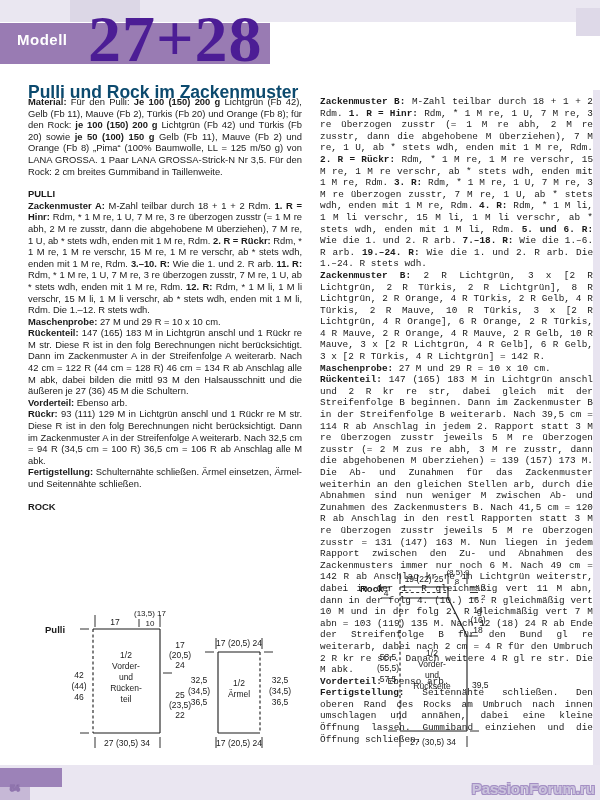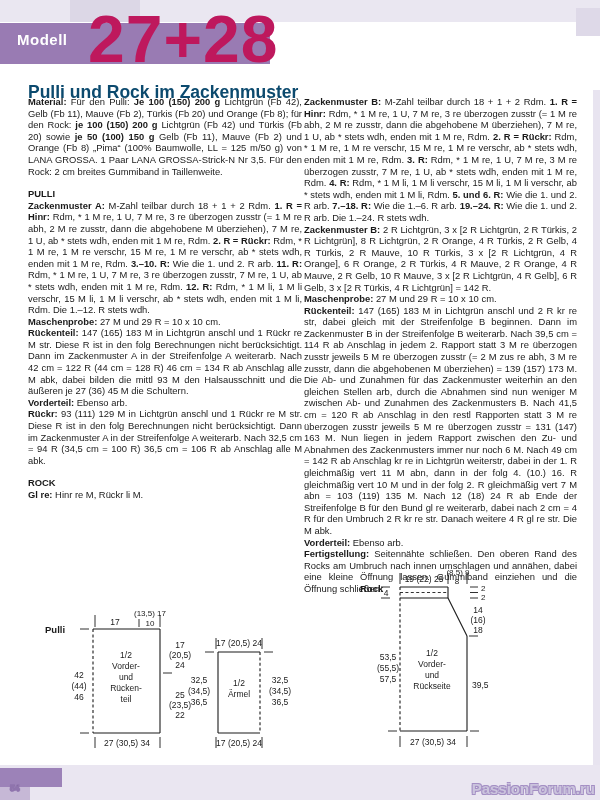--- a/index.html
+++ b/index.html
@@ -7,27 +7,27 @@
        font-family:"Liberation Sans",sans-serif;color:#1a1a1a;}
   .abs{position:absolute;}
   
   .top-strip{left:0;top:0;width:600px;height:22px;background:#eae7f1;}
   .top-block{left:70px;top:0;width:70px;height:22px;background:#dcd7e6;}
   .tr-block{left:576px;top:8px;width:24px;height:28px;background:#ded9e8;}
   .right-strip{left:593px;top:90px;width:7px;height:676px;background:#e8e4f0;}
   
   .banner{left:0;top:23px;width:270px;height:41px;background:#997bb3;}
   .model-label{left:17px;top:31px;font-size:15px;font-weight:bold;color:#ffffff;letter-spacing:.5px;text-align:right;}
-  .model-number{left:88px;top:6px;font-family:Liberation Sans, sans-serif;font-weight:bold;
-       font-size:66px;line-height:1;color:#be185d;letter-spacing:1px;}
+  .model-number{left:88px;top:6px;font-family:Liberation Serif, serif;font-weight:bold;
+       font-size:66px;line-height:1;color:#4c1d95;letter-spacing:1px;}
   .page-title{left:28px;top:82px;font-size:17.5px;font-weight:bold;color:#0c4a6e;}
   
   .col{position:absolute;top:96px;width:274px;font-size:9.4px;line-height:11.6px;}
   .col-left{left:28px;}
-  .col-right{left:304px;width:273px;}
+  .col-right{left:320px;width:273px;font-family:Liberation Mono, monospace;}
   .para{margin:0;text-align:justify;}
   .para.heading{text-align:left;font-weight:bold;}
   .gap{height:11px;}
   b{font-weight:bold;}
   
   svg{display:block;}
   svg text{font-family:"Liberation Sans",sans-serif;font-size:8.5px;fill:#1a1a1a;}
   svg text.bold{font-weight:bold;font-size:9.5px;}
   svg text.small{font-size:8px;}
   .ln{stroke:#1a1a1a;stroke-width:1.1;fill:none;}
@@ -56,23 +56,23 @@
 
 <div class="col col-left">
     <p class="para"><b>Material:</b> Für den Pulli: <b>Je 100 (150) 200 g</b> Lichtgrün (Fb 42), Gelb (Fb 11), Mauve (Fb 2), Türkis (Fb 20) und Orange (Fb 8); für den Rock: <b>je 100 (150) 200 g</b> Lichtgrün (Fb 42) und Türkis (Fb 20) sowie <b>je 50 (100) 150 g</b> Gelb (Fb 11), Mauve (Fb 2) und Orange (Fb 8) „Pima“ (100% Baumwolle, LL = 125 m/50 g) von LANA GROSSA. 1 Paar LANA GROSSA-Strick-N Nr 3,5. Für den Rock: 2 cm breites Gummiband in Taillenweite.</p>
     <div class="gap"></div>
     <p class="para heading"><b>PULLI</b></p>
     <p class="para"><b>Zackenmuster A:</b> M-Zahl teilbar durch 18 + 1 + 2 Rdm. <b>1. R = Hinr:</b> Rdm, * 1 M re, 1 U, 7 M re, 3 re überzogen zusstr (= 1 M re abh, 2 M re zusstr, dann die abgehobene M überziehen), 7 M re, 1 U, ab * stets wdh, enden mit 1 M re, Rdm. <b>2. R = Rückr:</b> Rdm, * 1 M re, 1 M re verschr, 15 M re, 1 M re verschr, ab * stets wdh, enden mit 1 M re, Rdm. <b>3.–10. R:</b> Wie die 1. und 2. R arb. <b>11. R:</b> Rdm, * 1 M re, 1 U, 7 M re, 3 re überzogen zusstr, 7 M re, 1 U, ab * stets wdh, enden mit 1 M re, Rdm. <b>12. R:</b> Rdm, * 1 M li, 1 M li verschr, 15 M li, 1 M li verschr, ab * stets wdh, enden mit 1 M li, Rdm. Die 1.–12. R stets wdh.</p>
     <p class="para"><b>Maschenprobe:</b> 27 M und 29 R = 10 x 10 cm.</p>
     <p class="para"><b>Rückenteil:</b> 147 (165) 183 M in Lichtgrün anschl und 1 Rückr re M str. Diese R ist in den folg Berechnungen nicht berücksichtigt. Dann im Zackenmuster A in der Streifenfolge A weiterarb. Nach 42 cm = 122 R (44 cm = 128 R) 46 cm = 134 R ab Anschlag alle M abk, dabei bilden die mittl 93 M den Halsausschnitt und die äußeren je 27 (36) 45 M die Schultern.</p>
     <p class="para"><b>Vorderteil:</b> Ebenso arb.</p>
     <p class="para"><b>Rückr:</b> 93 (111) 129 M in Lichtgrün anschl und 1 Rückr re M str. Diese R ist in den folg Berechnungen nicht berücksichtigt. Dann im Zackenmuster A in der Streifenfolge A weiterarb. Nach 32,5 cm = 94 R (34,5 cm = 100 R) 36,5 cm = 106 R ab Anschlag alle M abk.</p>
+    <p class="para"><b>Fertigstellung:</b> Schulternähte schließen. Ärmel einsetzen, Ärmel- und Seitennähte schließen.</p>
     <div class="gap"></div>
     <p class="para heading"><b>ROCK</b></p>
-    <p class="para"><b>Gl re:</b> Hinr re M, Rückr li M.</p>
   </div>
 <div class="col col-right">
     <p class="para"><b>Zackenmuster B:</b> M-Zahl teilbar durch 18 + 1 + 2 Rdm. <b>1. R = Hinr:</b> Rdm, * 1 M re, 1 U, 7 M re, 3 re überzogen zusstr (= 1 M re abh, 2 M re zusstr, dann die abgehobene M überziehen), 7 M re, 1 U, ab * stets wdh, enden mit 1 M re, Rdm. <b>2. R = Rückr:</b> Rdm, * 1 M re, 1 M re verschr, 15 M re, 1 M re verschr, ab * stets wdh, enden mit 1 M re, Rdm. <b>3. R:</b> Rdm, * 1 M re, 1 U, 7 M re, 3 M re überzogen zusstr, 7 M re, 1 U, ab * stets wdh, enden mit 1 M re, Rdm. <b>4. R:</b> Rdm, * 1 M li, 1 M li verschr, 15 M li, 1 M li verschr, ab * stets wdh, enden mit 1 M li, Rdm. <b>5. und 6. R:</b> Wie die 1. und 2. R arb. <b>7.–18. R:</b> Wie die 1.–6. R arb. <b>19.–24. R:</b> Wie die 1. und 2. R arb. Die 1.–24. R stets wdh.</p>
     <p class="para"><b>Zackenmuster B:</b> 2 R Lichtgrün, 3 x [2 R Lichtgrün, 2 R Türkis, 2 R Lichtgrün], 8 R Lichtgrün, 2 R Orange, 4 R Türkis, 2 R Gelb, 4 R Türkis, 2 R Mauve, 10 R Türkis, 3 x [2 R Lichtgrün, 4 R Orange], 6 R Orange, 2 R Türkis, 4 R Mauve, 2 R Orange, 4 R Mauve, 2 R Gelb, 10 R Mauve, 3 x [2 R Lichtgrün, 4 R Gelb], 6 R Gelb, 3 x [2 R Türkis, 4 R Lichtgrün] = 142 R.</p>
     <p class="para"><b>Maschenprobe:</b> 27 M und 29 R = 10 x 10 cm.</p>
     <p class="para"><b>Rückenteil:</b> 147 (165) 183 M in Lichtgrün anschl und 2 R kr re str, dabei gleich mit der Streifenfolge B beginnen. Dann im Zackenmuster B in der Streifenfolge B weiterarb. Nach 39,5 cm = 114 R ab Anschlag in jedem 2. Rapport statt 3 M re überzogen zusstr jeweils 5 M re überzogen zusstr (= 2 M zus re abh, 3 M re zusstr, dann die abgehobenen M überziehen) = 139 (157) 173 M. Die Ab- und Zunahmen für das Zackenmuster weiterhin an den gleichen Stellen arb, durch die Abnahmen sind nun weniger M zwischen Ab- und Zunahmen des Zackenmusters B. Nach 41,5 cm = 120 R ab Anschlag in den restl Rapporten statt 3 M re überzogen zusstr jeweils 5 M re überzogen zusstr = 131 (147) 163 M. Nun liegen in jedem Rapport zwischen den Zu- und Abnahmen des Zackenmusters immer nur noch 6 M. Nach 49 cm = 142 R ab Anschlag kr re in Lichtgrün weiterstr, dabei in der 1. R gleichmäßig vert 11 M abn, dann in der folg 4. (10.) 16. R gleichmäßig vert 10 M und in der folg 2. R gleichmäßig vert 7 M abn = 103 (119) 135 M. Nach 12 (18) 24 R ab Ende der Streifenfolge B für den Bund gl re weiterarb, dabei nach 2 cm = 4 R für den Umbruch 2 R kr re str. Danach weitere 4 R gl re str. Die M abk.</p>
     <p class="para"><b>Vorderteil:</b> Ebenso arb.</p>
     <p class="para"><b>Fertigstellung:</b> Seitennähte schließen. Den oberen Rand des Rocks am Umbruch nach innen umschlagen und annähen, dabei eine kleine Öffnung lassen. Gummiband einziehen und die Öffnung schließen.</p>
   </div>
 

